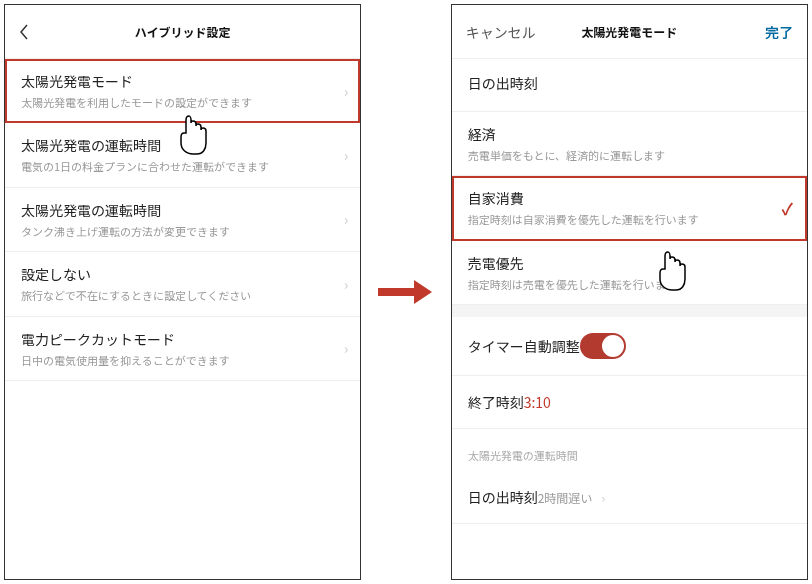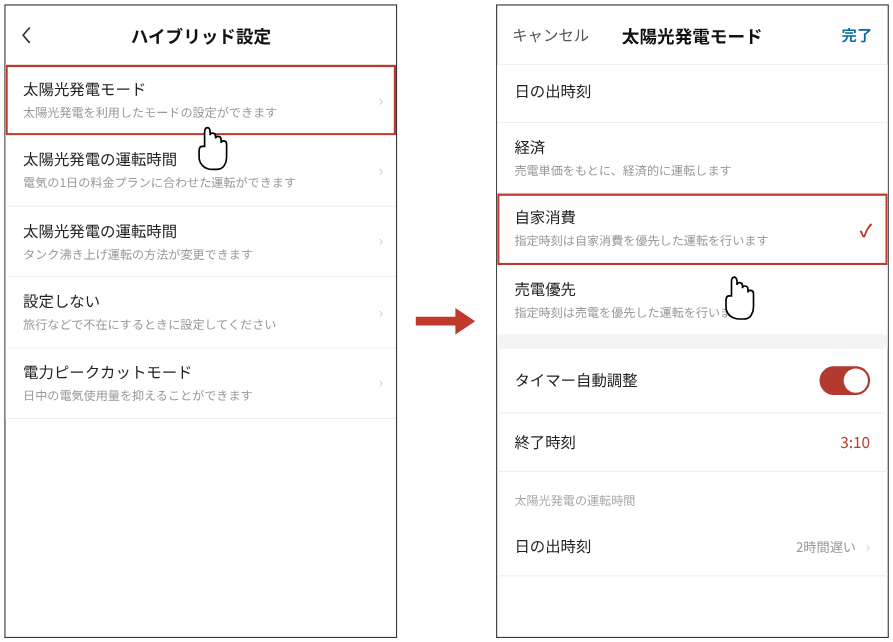--- a/index.html
+++ b/index.html
@@ -35,21 +35,21 @@
 
   
   .hdr {
     height: 54px;
     display: flex;
     align-items: center;
     justify-content: center;
     position: relative;
     border-bottom: 1px solid #eee;
   }
-  .hdr-title { font-size: 16px; font-weight: 700; color: #111; }
+  .hdr-title { font-size: 12px; font-weight: 700; color: #111; }
   .hdr-back {
     position: absolute; left: 12px; top: 0; bottom: 0;
     display: flex; align-items: center;
     font-size: 18px; color: #333; cursor: pointer;
   }
   .hdr-left, .hdr-right {
     position: absolute; top: 0; bottom: 0;
     display: flex; align-items: center;
     font-size: 14px; color: #555; cursor: pointer;
     padding: 0 14px;
@@ -75,21 +75,21 @@
 
   .check-icon {
     position: absolute; right: 14px; top: 50%; transform: translateY(-50%);
     color: #c0392b; font-size: 16px; font-weight: 700;
   }
 
   .section-gap { height: 12px; background: #f4f4f4; }
   .section-label { font-size: 11px; color: #aaa; padding: 18px 16px 8px; }
 
   .kv-row {
-    display: flex; justify-content: space-between; align-items: center;
+    display: flex; align-items: center;
     padding: 16px;
     border-bottom: 1px solid #eee;
     font-size: 14px;
   }
   .kv-row .k { color: #222; }
   .kv-row .v { color: #c0392b; }
   .kv-row .v-chevron { color: #ccc; margin-left: 6px; font-size: 12px; }
   .kv-row .v-muted { color: #999; font-size: 12px; }
 
   

